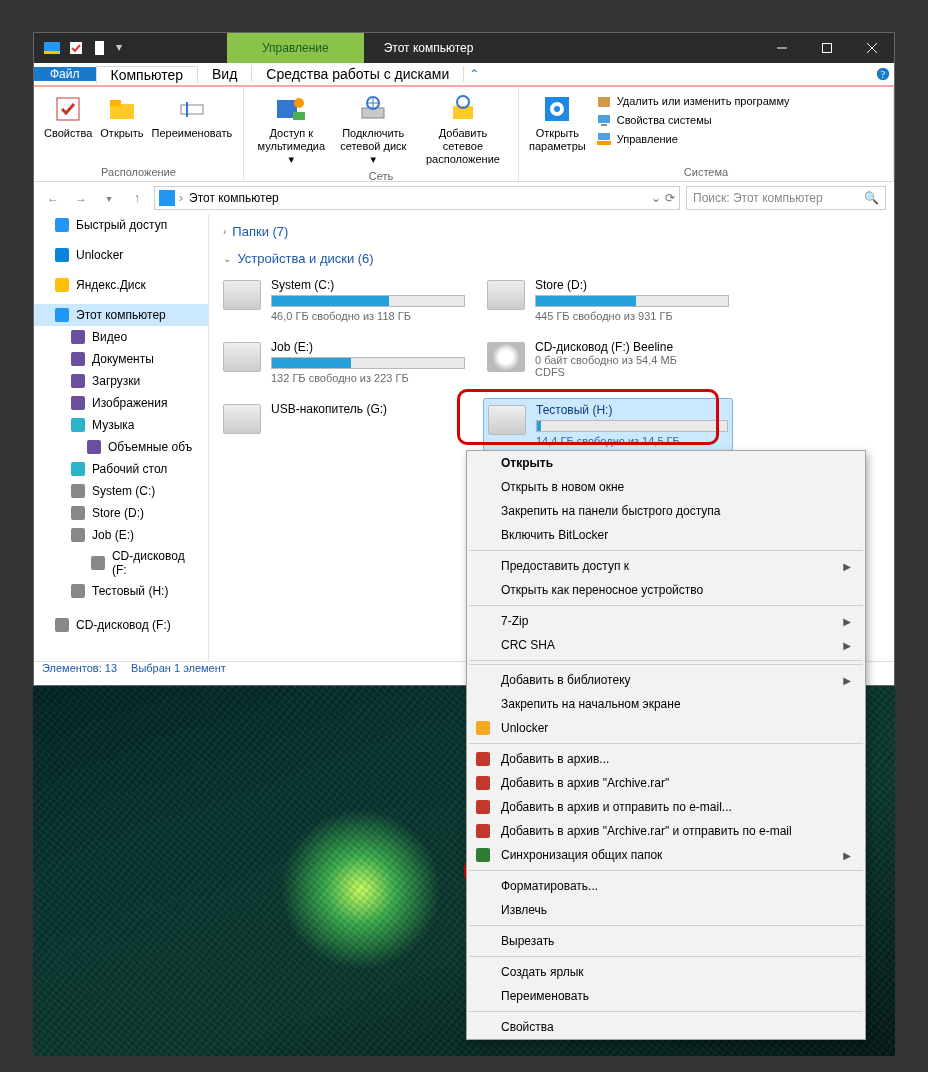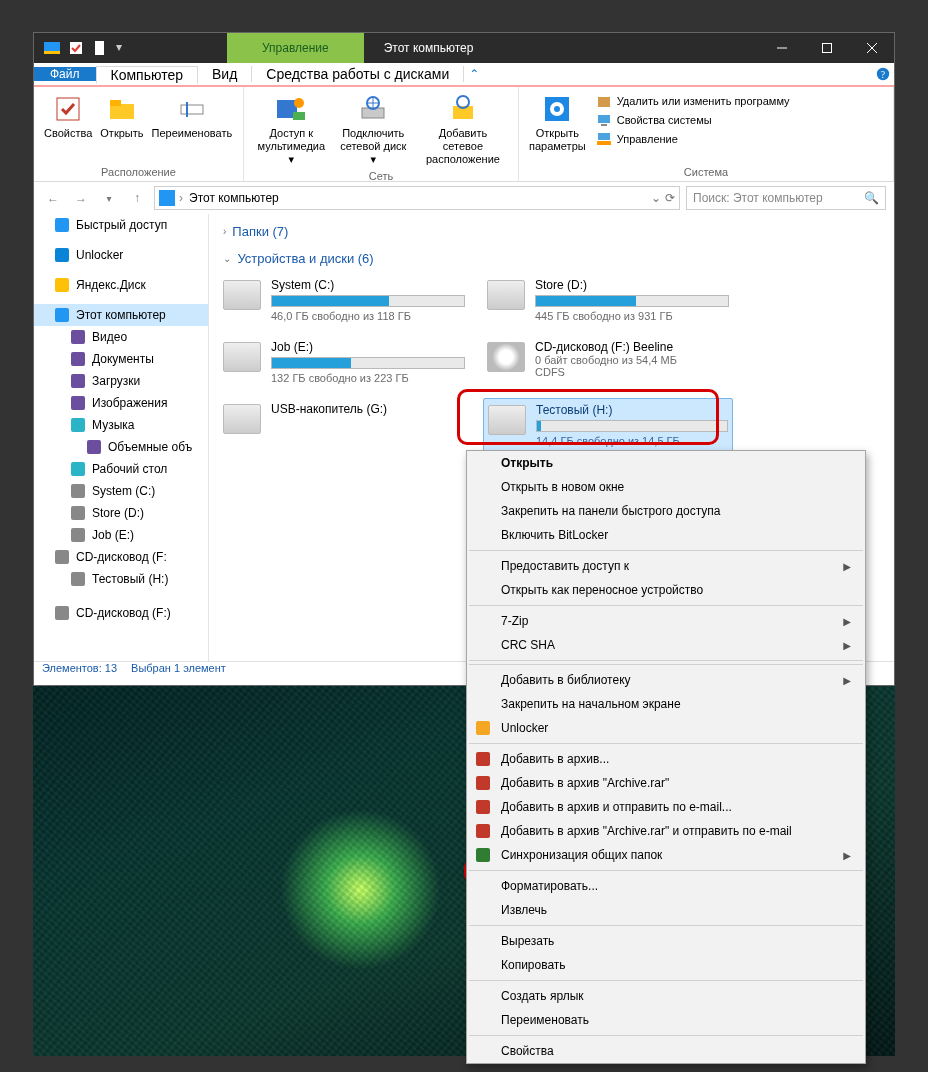--- a/index.html
+++ b/index.html
@@ -392,21 +392,21 @@
           <span>Store (D:)</span>
         </div>
         <div class="navitem" style="padding-left: 36px;">
           <span class="nico">
             <svg width="14" height="14">
               <rect width="14" height="14" rx="2" fill="#888"></rect>
             </svg>
           </span>
           <span>Job (E:)</span>
         </div>
-        <div class="navitem" style="padding-left: 20px;">
+        <div class="navitem" style="padding-left: 36px; margin-left: 20px;">
           <span class="nico">
             <svg width="14" height="14">
               <rect width="14" height="14" rx="2" fill="#888"></rect>
             </svg>
           </span>
           <span>CD-дисковод (F:</span>
         </div>
         <div class="navitem" style="padding-left: 36px;">
           <span class="nico">
             <svg width="14" height="14">
@@ -593,23 +593,20 @@
     <div class="ctxitem">
       <span>Форматировать...</span>
     </div>
     <div class="ctxitem">
       <span>Извлечь</span>
     </div>
     <div class="ctxsep"></div>
     <div class="ctxitem">
       <span>Вырезать</span>
     </div>
-    <div class="ctxitem">
-      <span>Копировать</span>
-    </div>
     <div class="ctxsep"></div>
     <div class="ctxitem">
       <span>Создать ярлык</span>
     </div>
     <div class="ctxitem">
       <span>Переименовать</span>
     </div>
     <div class="ctxsep"></div>
     <div class="ctxitem">
       <span>Свойства</span>

